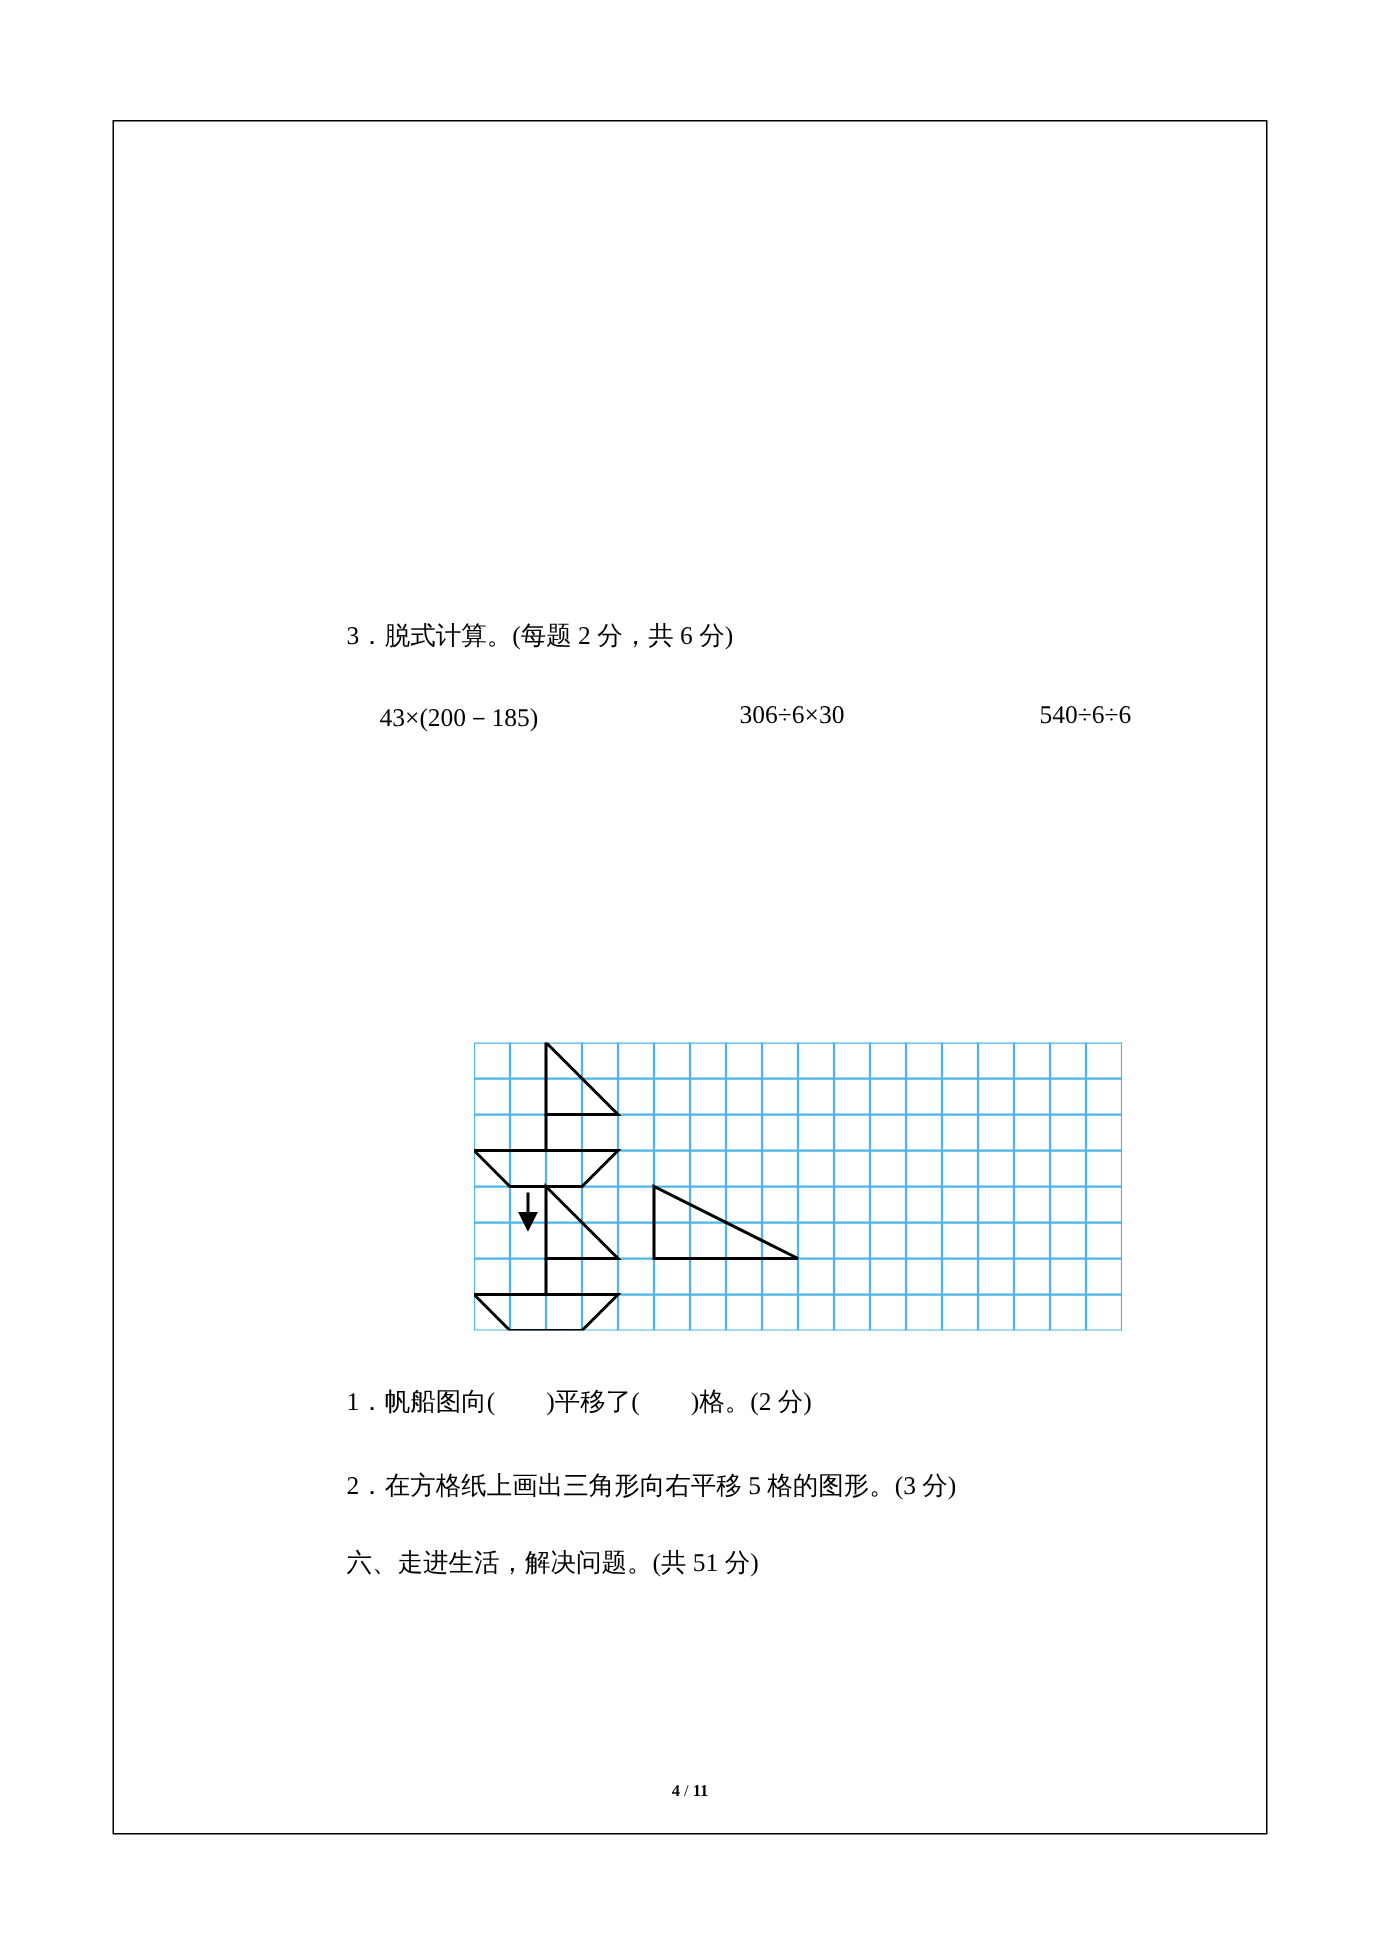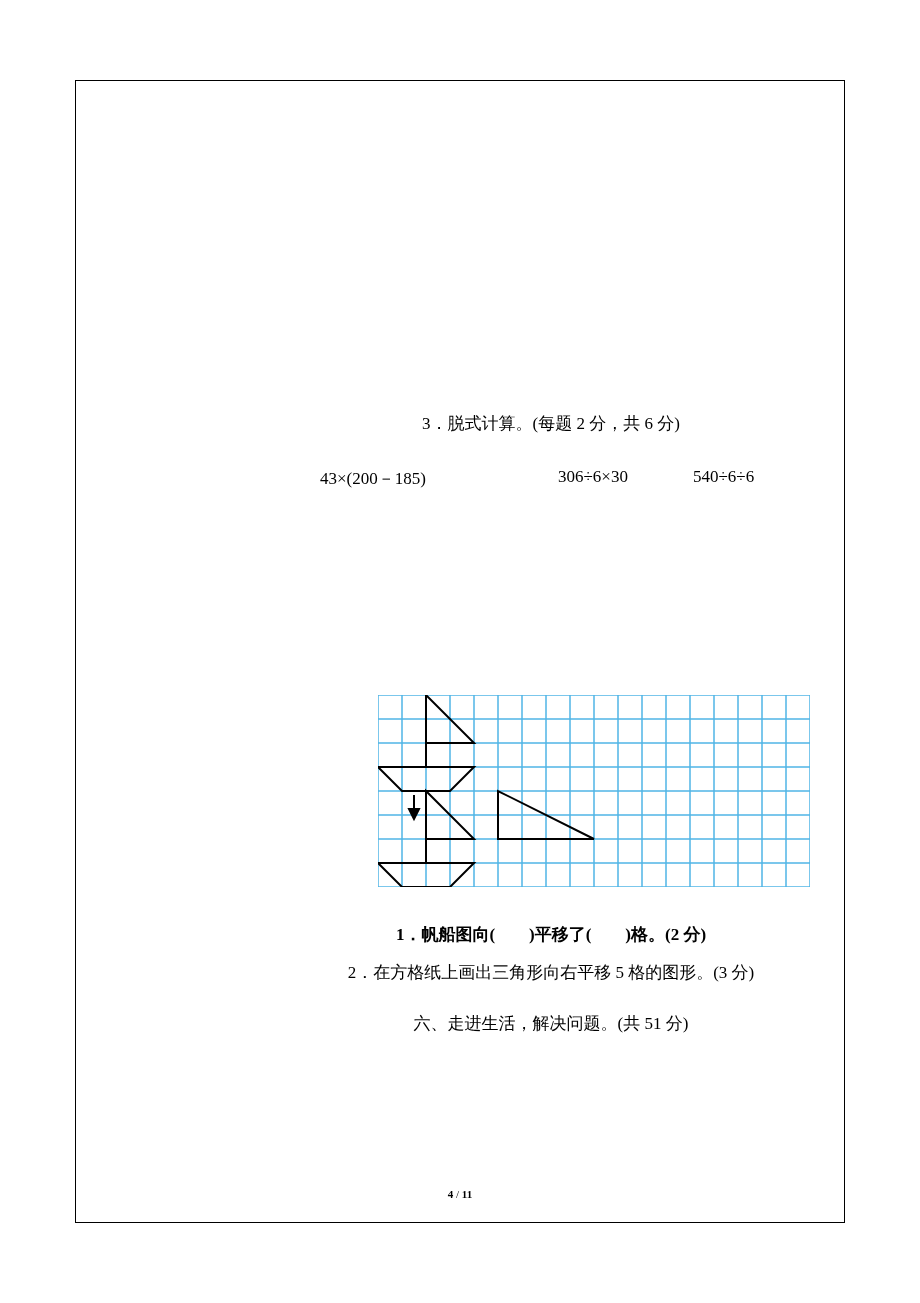--- a/index.html
+++ b/index.html
@@ -20,21 +20,20 @@
       border: 1px solid #000;
       box-sizing: border-box;
     }
     .content {
       position: absolute;
       left: 155px;
       top: 330px;
       width: 640px;
       font-size: 17px;
       color: #000;
-      text-align: center;
     }
     .line {
       margin: 0;
       line-height: 1.5;
     }
     .q3-title {
       margin-bottom: 30px;
     }
     .expressions {
       margin-left: 22px;
@@ -45,21 +44,21 @@
     .exp2 { width: 200px; display:inline-block; font-family: "Times New Roman", serif; }
     .exp3 { display:inline-block; font-family: "Times New Roman", serif; }
     .section5-title {
       margin-left: -30px;
       margin-bottom: 25px;
     }
     .grid-wrap {
       margin-left: 85px;
       margin-bottom: 30px;
     }
-    .q1-line { margin-bottom: 13px; font-weight: bold; }
+    .q1-line { margin-bottom: 31px; }
     .q2-line { margin-bottom: 25px; }
     .section6-title {
       margin-left: 0px;
     }
     .page-number {
       position: absolute;
       width: 100%;
       text-align: center;
       bottom: 22px;
       font-size: 11px;

